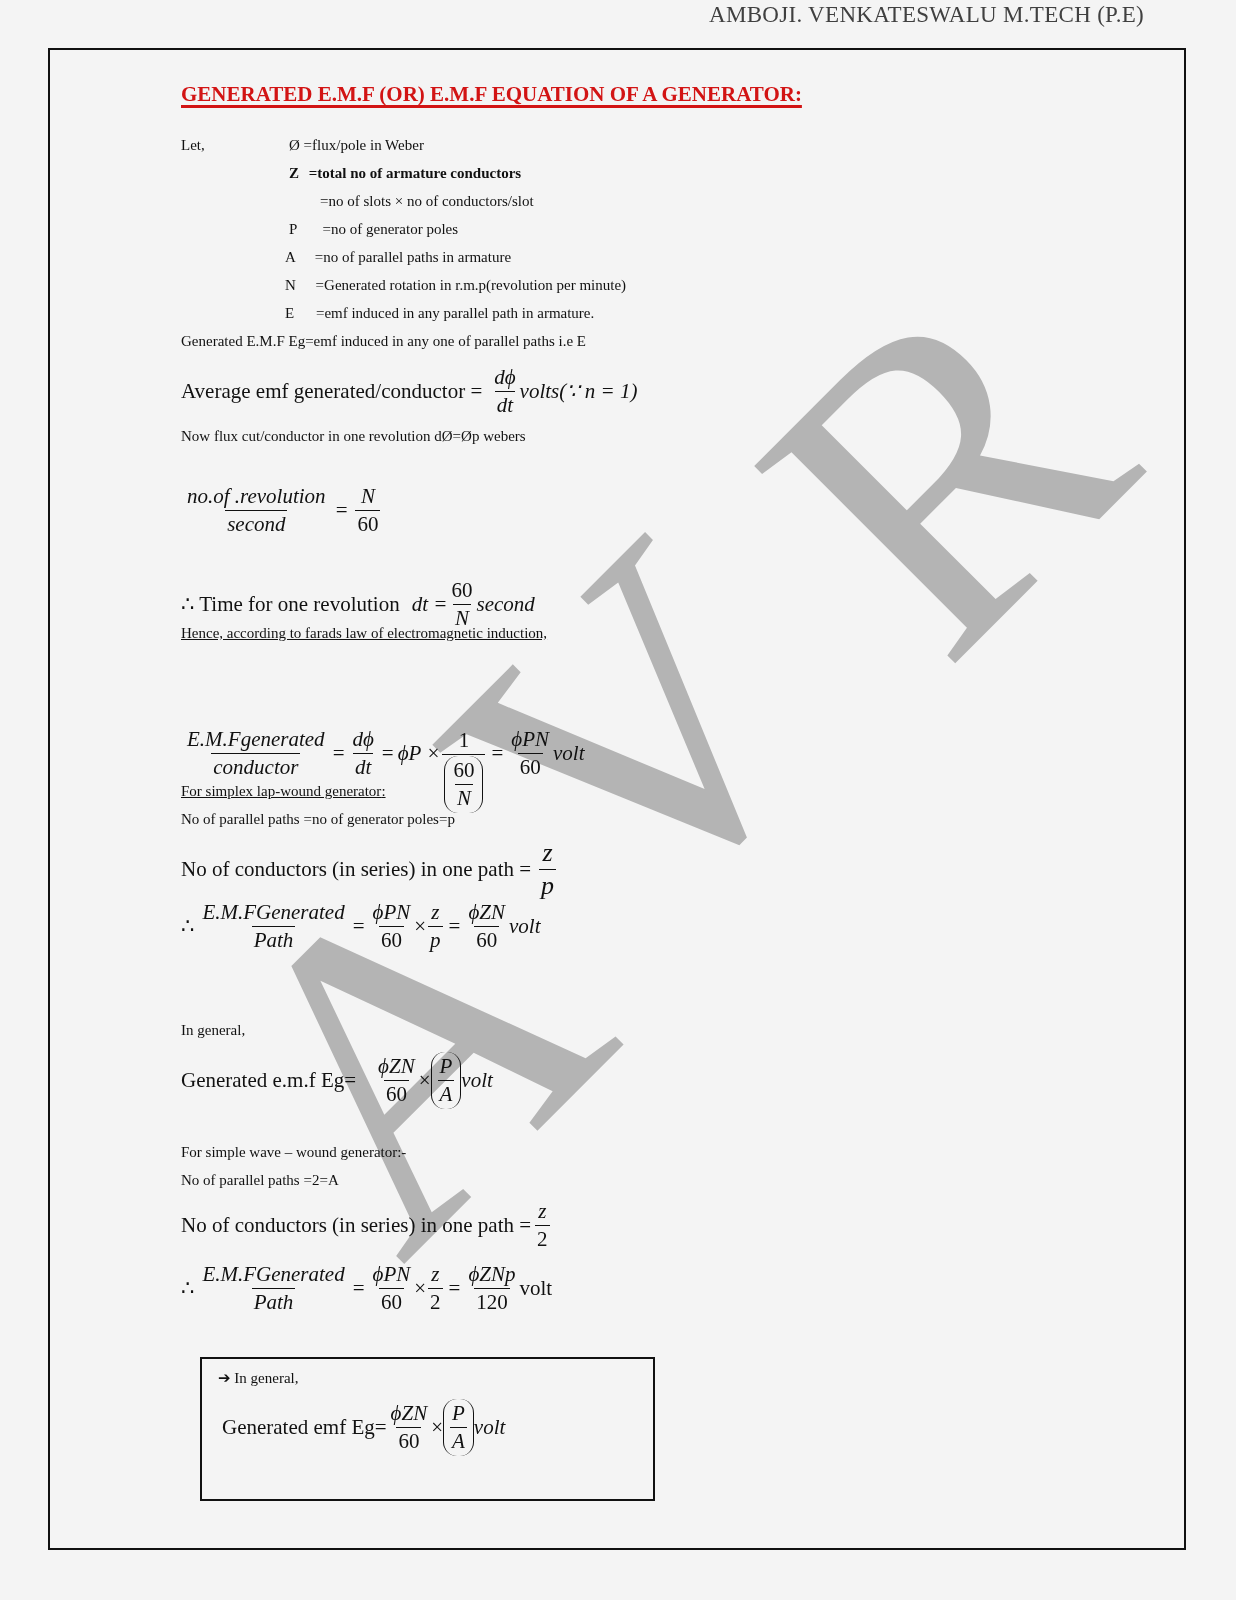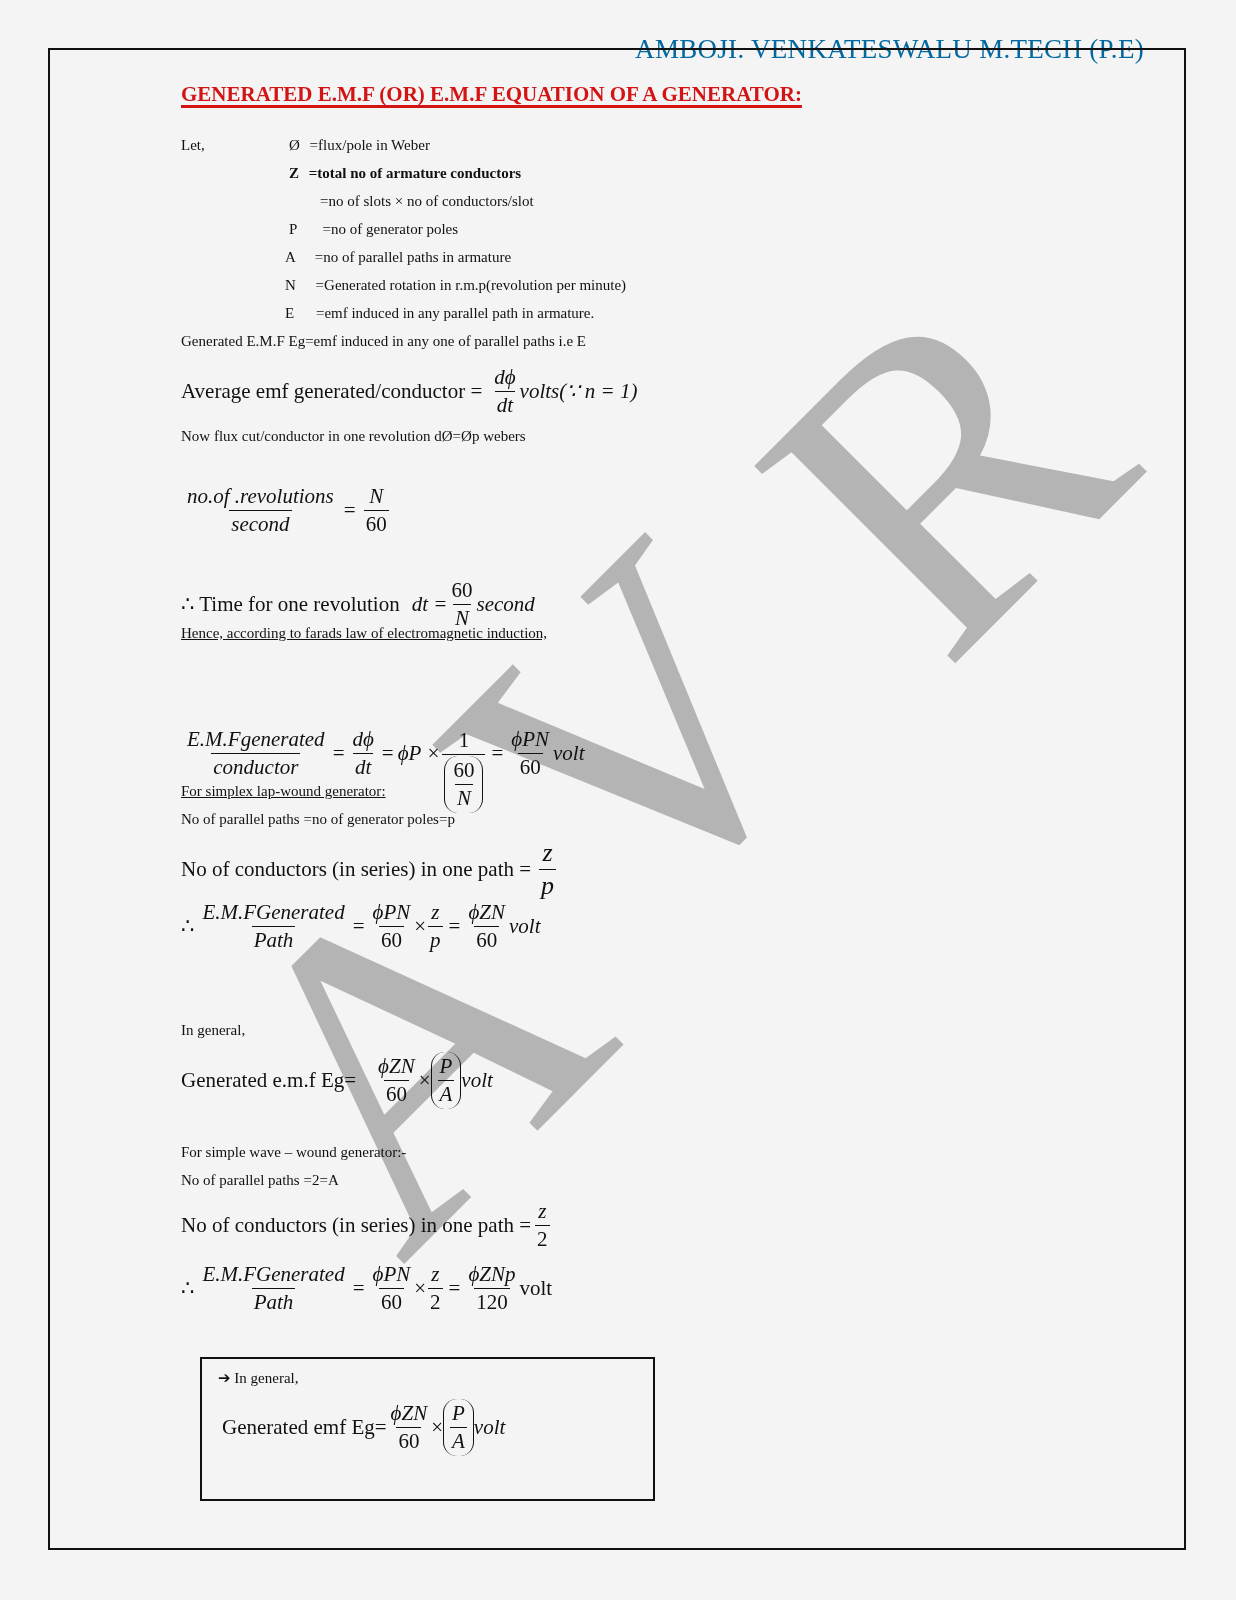--- a/index.html
+++ b/index.html
@@ -5,23 +5,23 @@
     html, body { margin: 0; padding: 0; }
     body {
       width: 1236px; height: 1600px;
       background: #f4f4f4;
       position: relative;
       overflow: hidden;
       font-family: "Liberation Serif", "DejaVu Serif", serif;
       color: #111;
     }
     .header-author {
-      position: absolute; top: 34px; right: 92px;
-      font-size: 27px; letter-spacing: 0.3px;
-      color: #0369a1;
+      position: absolute; top: 2px; right: 92px;
+      font-size: 23px; letter-spacing: 0.3px;
+      color: #404040;
     }
     .page-frame {
       position: absolute; left: 48px; top: 48px;
       width: 1138px; height: 1502px;
       border: 2px solid #111;
       box-sizing: border-box;
     }
     
     .wm {
       position: absolute;
@@ -78,21 +78,21 @@
 <div class="wm wm-r">R</div>
 <div class="wm wm-v">V</div>
 <div class="wm wm-a">A</div>
 
 <div class="content">
   <div class="abs title">GENERATED E.M.F (OR) E.M.F EQUATION OF A GENERATOR:</div>
 
   <div class="abs txt" style="top:137px; left:0;">Let,</div>
   <div class="abs txt" style="top:137px; left:108px;">
     <span>Ø</span>
-    <span style="margin-left:6px">=flux/pole in Weber</span>
+    <span style="">=flux/pole in Weber</span>
   </div>
   <div class="abs txt" style="top:165px; left:108px;font-weight:bold;">
     <span>Z</span>
     <span style="margin-left:6px">=total no of armature conductors</span>
   </div>
   <div class="abs txt" style="top:193px; left:139px;">
     <span>=no of slots × no of conductors/slot</span>
   </div>
   <div class="abs txt" style="top:221px; left:108px;">
     <span>P</span>
@@ -119,21 +119,21 @@
       <span class="num">dϕ</span>
       <span class="den">dt</span>
     </span>
     <span class="it">volts(∵ n = 1)</span>
   </div>
 
   <div class="abs txt" style="top:428px; left:0;">Now flux cut/conductor in one revolution dØ=Øp webers</div>
 
   <div class="abs math" style="top:484px; left:2px;">
     <span class="frac it">
-      <span class="num">no.of .revolutions</span>
+      <span class="num">no.of .revolution</span>
       <span class="den">second</span>
     </span>
     <span style="margin:0 6px">=</span>
     <span class="frac">
       <span class="num it">N</span>
       <span class="den">60</span>
     </span>
   </div>
 
   <div class="abs math" style="top:578px; left:0;">

